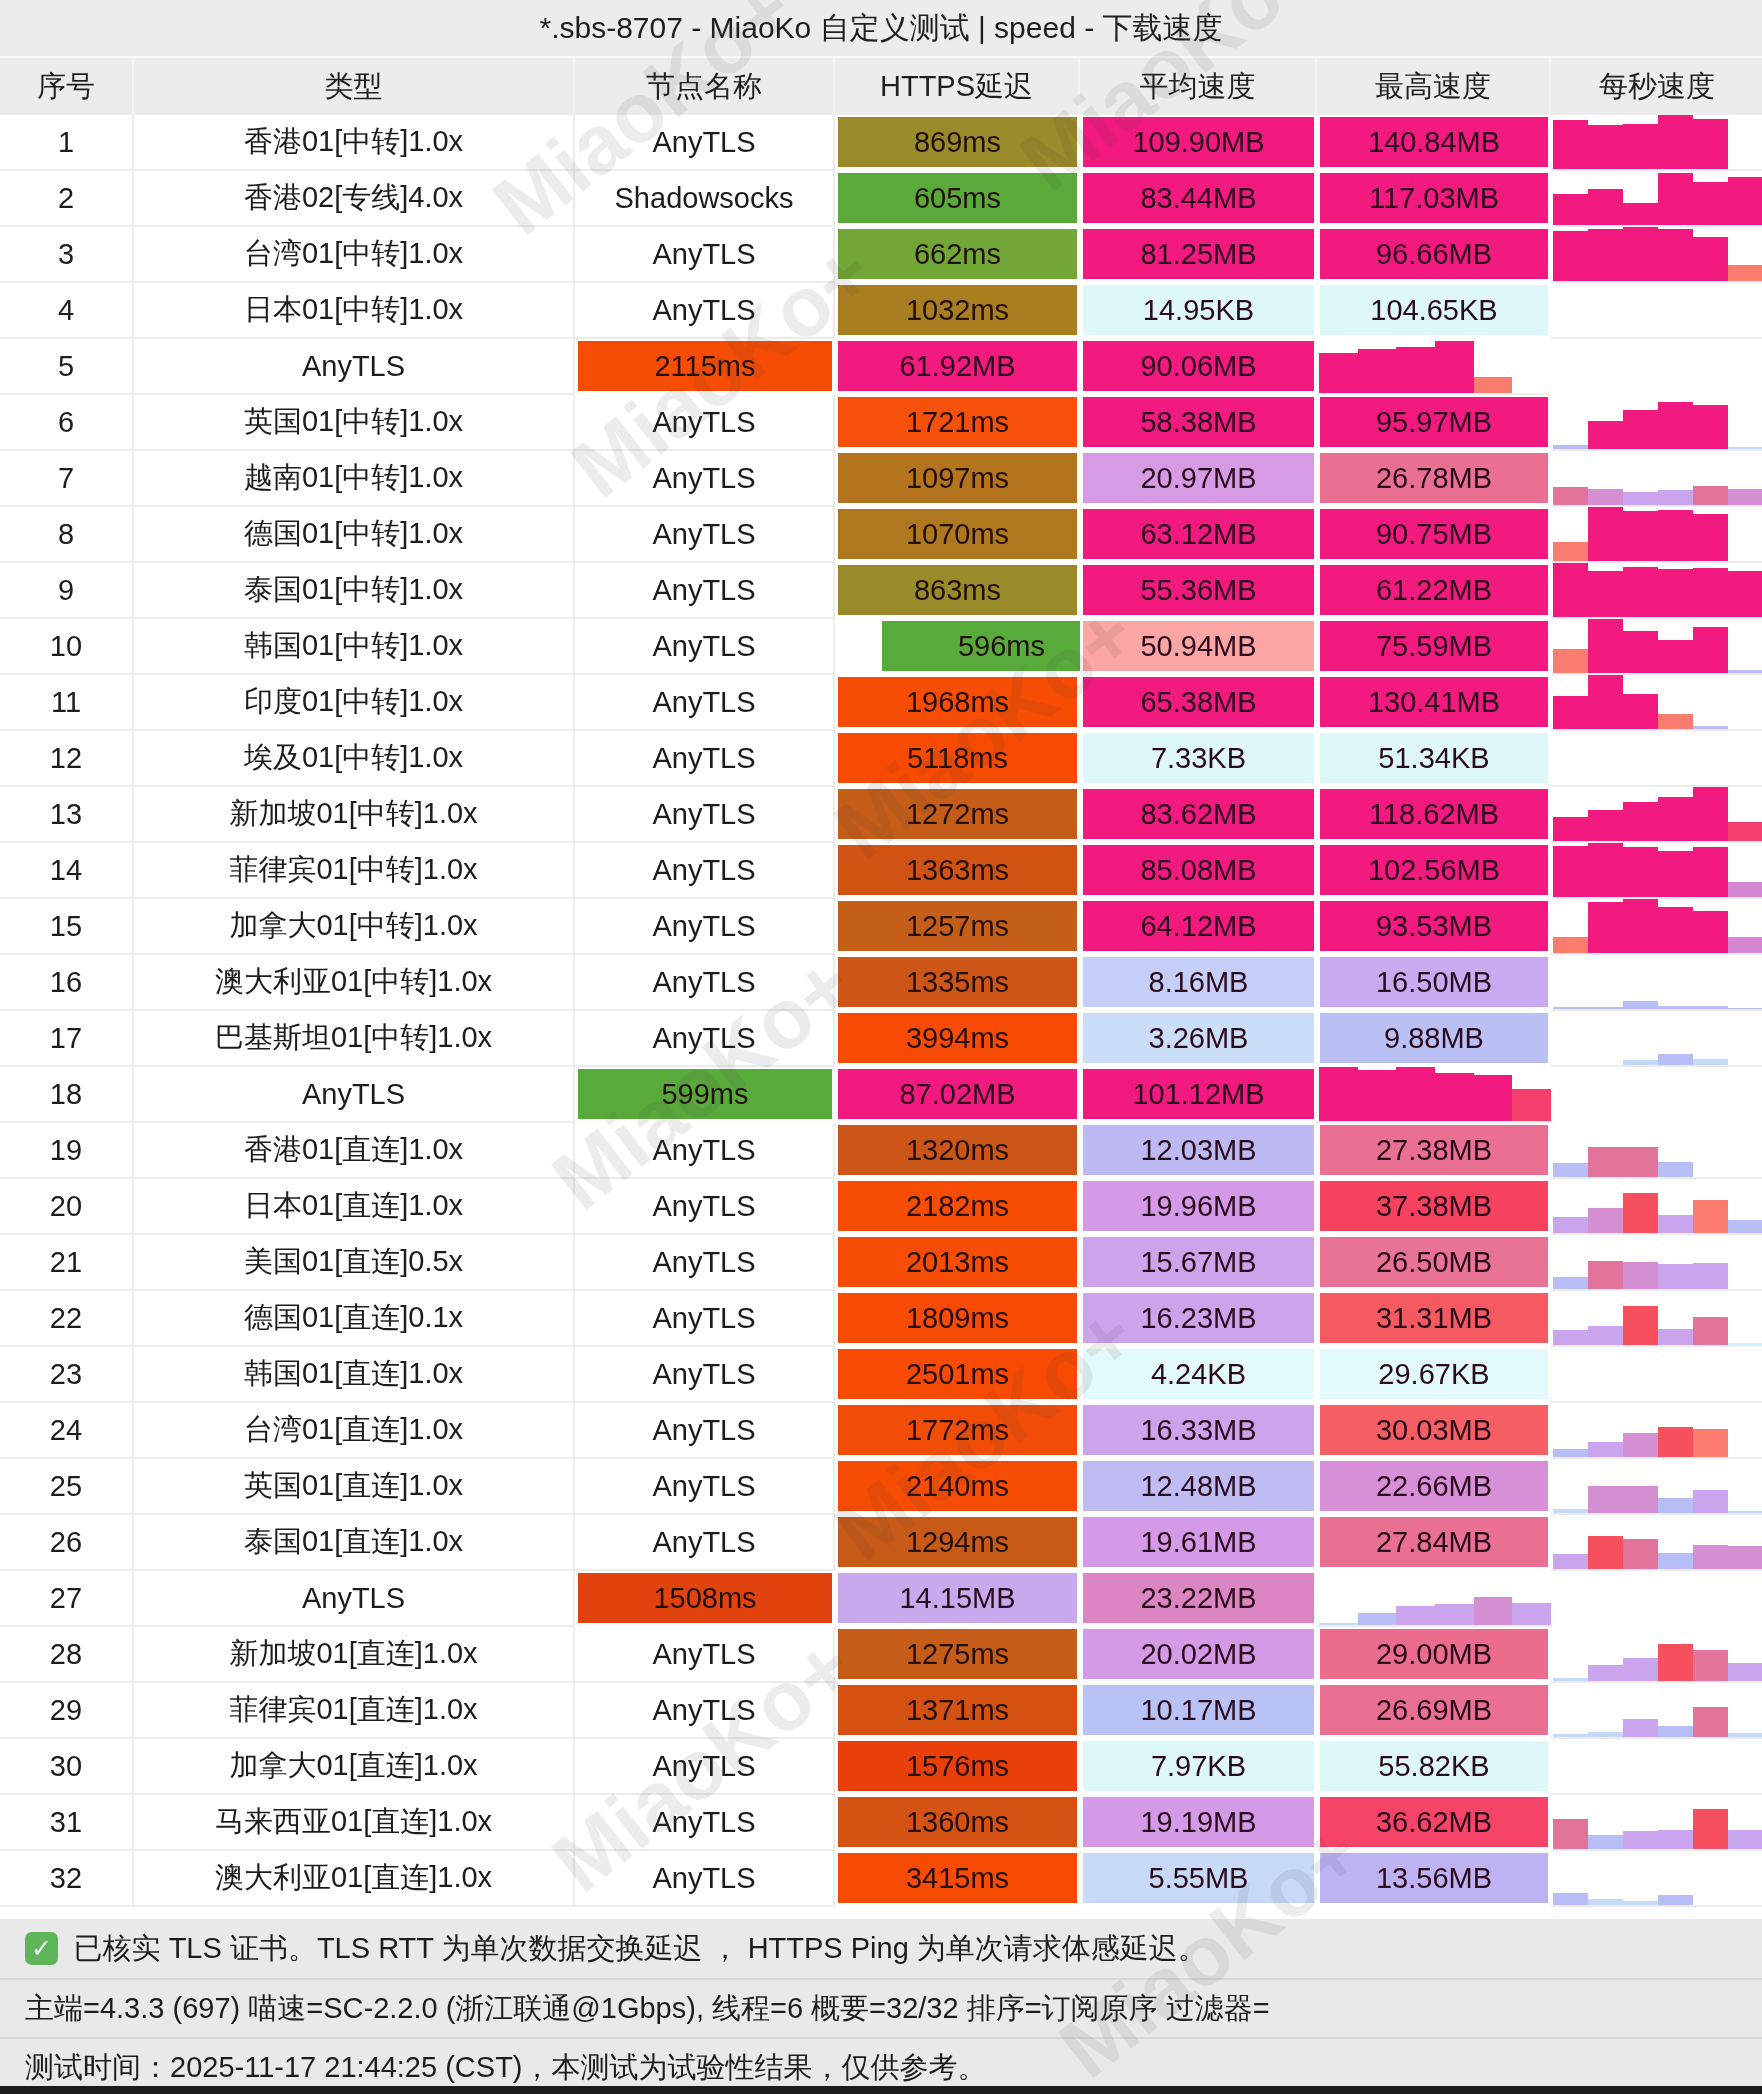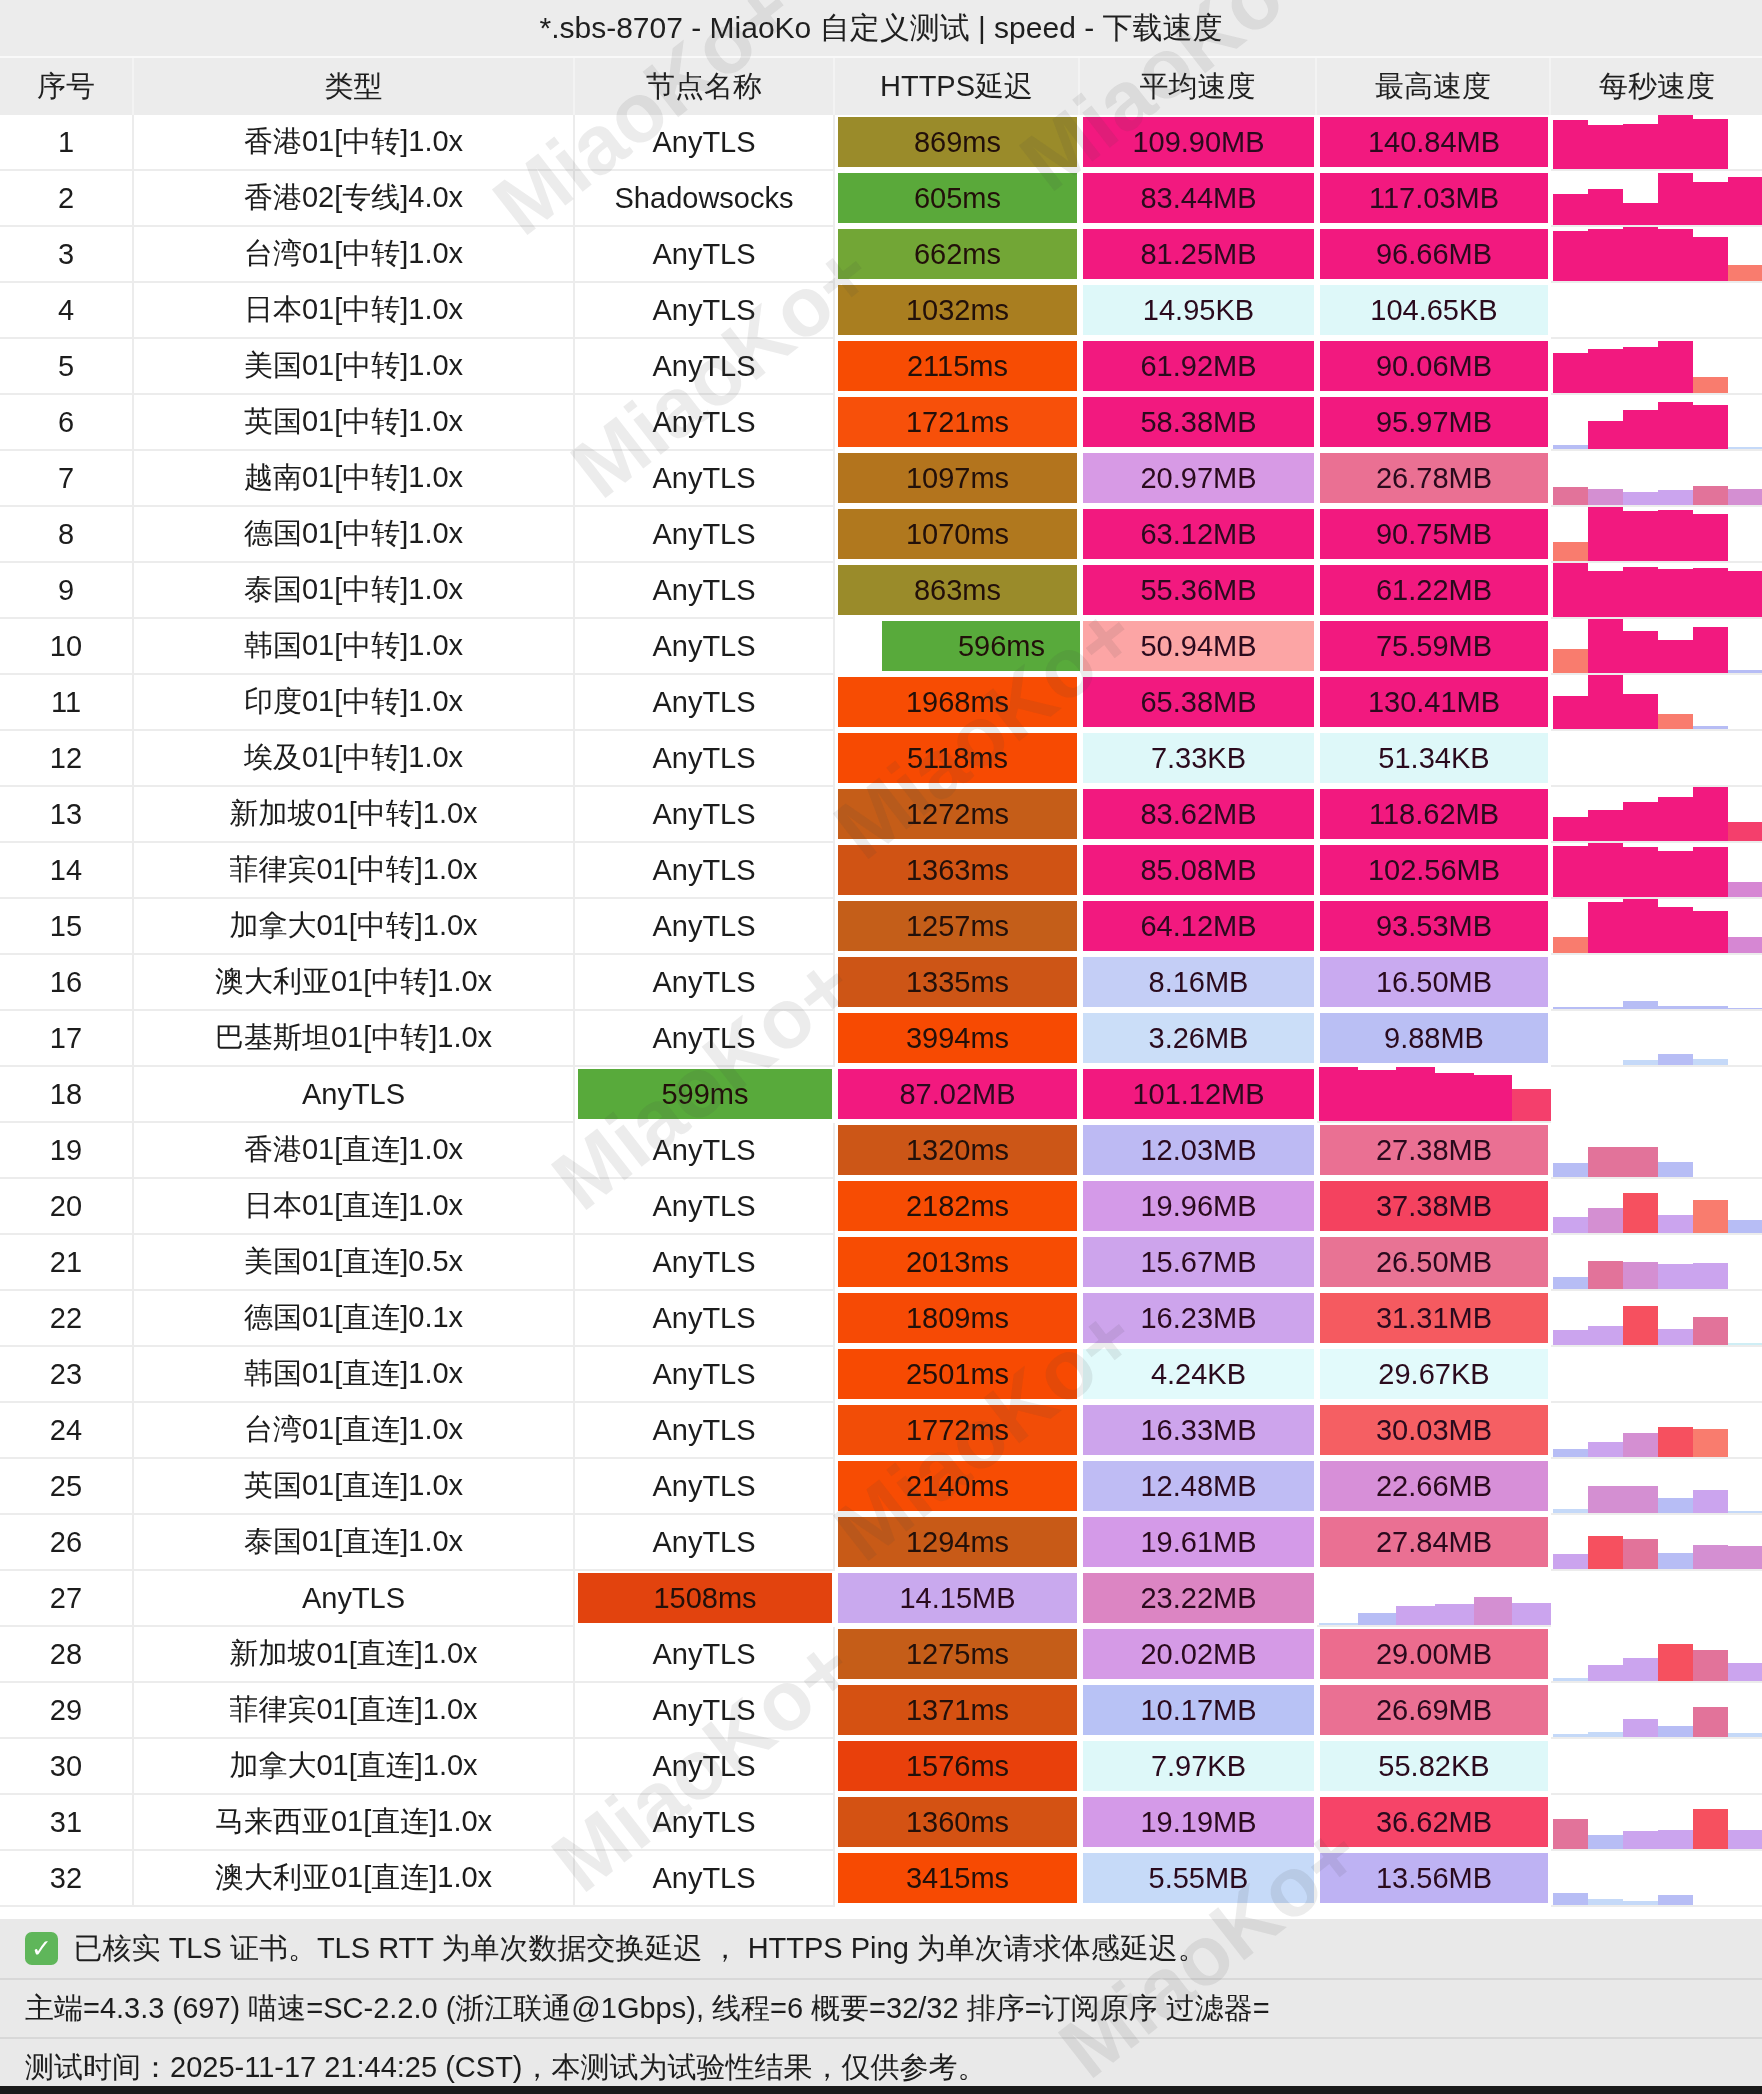--- a/index.html
+++ b/index.html
@@ -163,21 +163,20 @@
         <div class="bar" style="height: 0%;"></div>
         <div class="bar" style="height: 0%;"></div>
         <div class="bar" style="height: 0%;"></div>
         <div class="bar" style="height: 0%;"></div>
         <div class="bar" style="height: 0%;"></div>
         <div class="bar" style="height: 0%;"></div>
       </div>
     </div>
     <div class="row">
       <div class="cw">5</div>
-      <div class="cw">美国01[中转]1.0x</div>
       <div class="cw">AnyTLS</div>
       <div class="cc">
         <div class="pill" style="background: rgb(247, 76, 3);">2115ms</div>
       </div>
       <div class="cc">
         <div class="pill speed" style="background: rgb(242, 25, 127);">61.92MB</div>
       </div>
       <div class="cc">
         <div class="pill speed" style="background: rgb(242, 25, 127);">90.06MB</div>
       </div>

